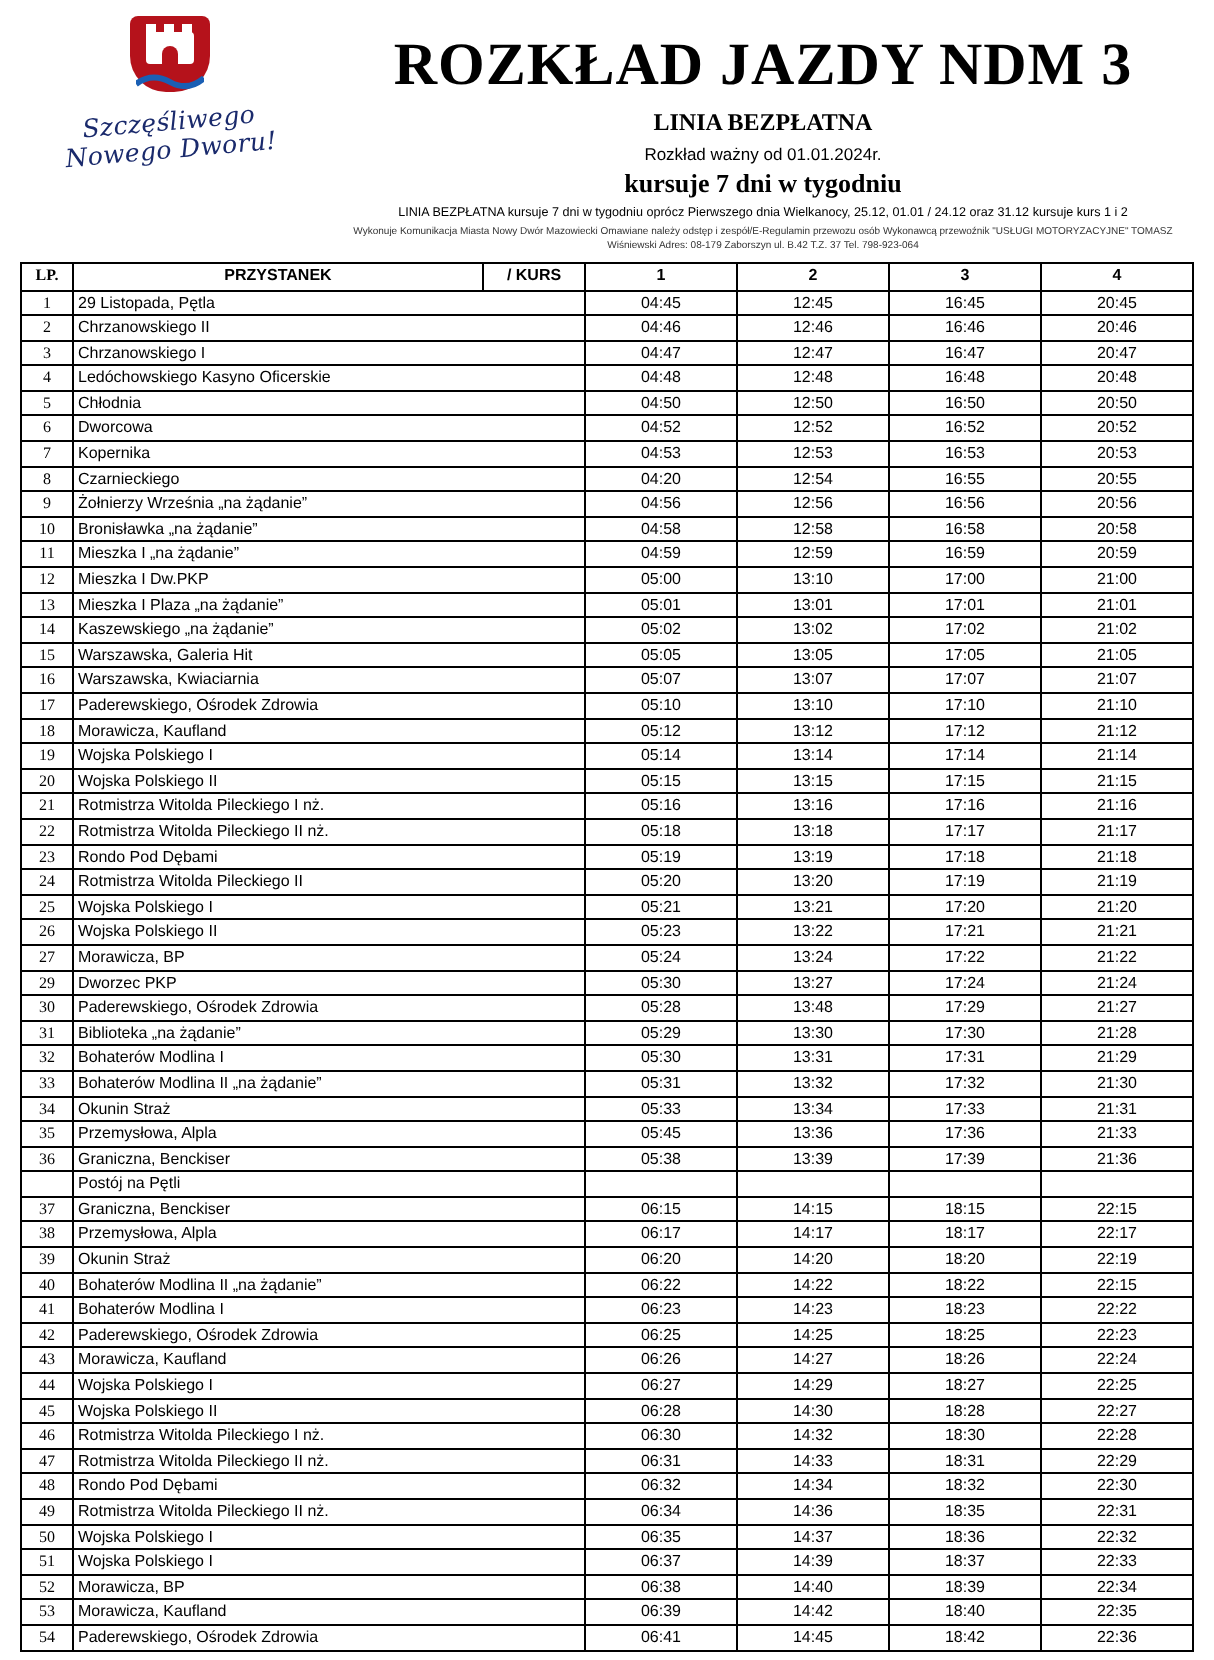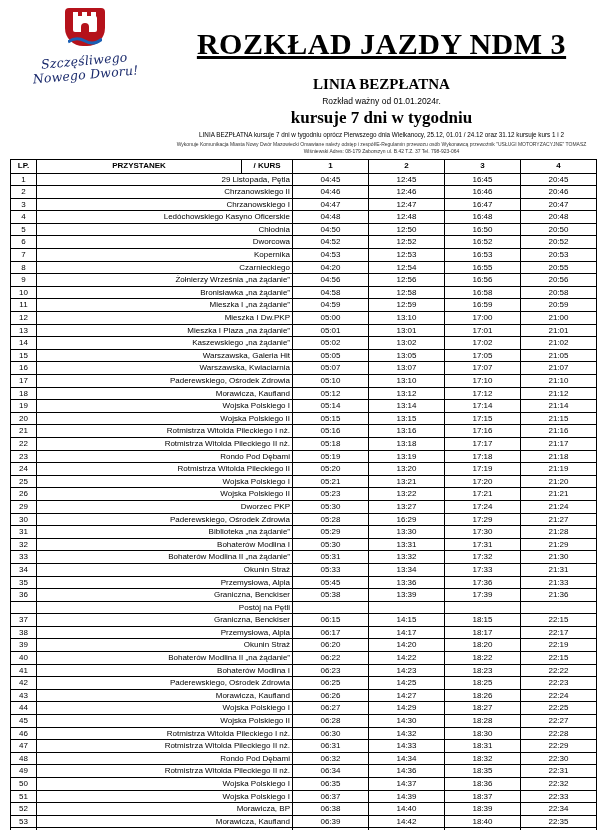--- a/index.html
+++ b/index.html
@@ -85,37 +85,36 @@
     flex:1;
     text-align:center;
     padding-top:6px;
   }
   .main-title{
     font-family:"Liberation Serif", serif;
     font-weight:bold;
     font-size:30px;
     letter-spacing:.5px;
     line-height:1.05;
-    margin:16px;
-    text-decoration:underline;
+    margin:5px;
   }
   .sub-title{
     font-family:"Liberation Serif", serif;
     font-weight:bold;
-    font-size:15px;
+    font-size:12px;
     margin-top:4px;
   }
   .valid{
     font-size:8.5px;
     margin-top:3px;
   }
   .days{
     font-family:"Liberation Serif", serif;
     font-weight:bold;
-    font-size:17px;
+    font-size:13px;
     margin-top:2px;
   }
   .note{
     font-size:6.3px;
     margin-top:3px;
     line-height:1.35;
   }
   .note2{
     font-size:5px;
     margin-top:2px;
@@ -139,22 +138,22 @@
     overflow:hidden;
     white-space:nowrap;
   }
   table.timetable thead th{
     font-weight:bold;
     font-size:8px;
     text-align:center;
     height:12.5px;
     line-height:12.5px;
   }
-  th.c-lp, td.c-lp{width:21px;text-align:center;}
-  th.c-stop, td.c-stop{width:200px;text-align:right;}
+  th.c-lp, td.c-lp{width:21px;text-align:center;font-family:Liberation Serif, serif;}
+  th.c-stop, td.c-stop{width:200px;text-align:left;}
   th.c-kurs{width:46px;text-align:center;}
   th.c-t, td.c-t{width:auto;text-align:center;}
 </style>
 </head>
 <body>
 
 <div class="page">
 
   <div class="header">
 
@@ -403,32 +402,40 @@
         </tr>
         <tr>
           <td class="c-lp">26</td>
           <td class="c-stop" colspan="2">Wojska Polskiego II</td>
           <td class="c-t">05:23</td>
           <td class="c-t">13:22</td>
           <td class="c-t">17:21</td>
           <td class="c-t">21:21</td>
         </tr>
         <tr>
+          <td class="c-lp">27</td>
+          <td class="c-stop" colspan="2">Morawicza, BP</td>
+          <td class="c-t">05:24</td>
+          <td class="c-t">13:24</td>
+          <td class="c-t">17:22</td>
+          <td class="c-t">21:22</td>
+        </tr>
+        <tr>
           <td class="c-lp">29</td>
           <td class="c-stop" colspan="2">Dworzec PKP</td>
           <td class="c-t">05:30</td>
           <td class="c-t">13:27</td>
           <td class="c-t">17:24</td>
           <td class="c-t">21:24</td>
         </tr>
         <tr>
           <td class="c-lp">30</td>
           <td class="c-stop" colspan="2">Paderewskiego, Ośrodek Zdrowia</td>
           <td class="c-t">05:28</td>
-          <td class="c-t">16:29</td>
+          <td class="c-t">13:48</td>
           <td class="c-t">17:29</td>
           <td class="c-t">21:27</td>
         </tr>
         <tr>
           <td class="c-lp">31</td>
           <td class="c-stop" colspan="2">Biblioteka „na żądanie”</td>
           <td class="c-t">05:29</td>
           <td class="c-t">13:30</td>
           <td class="c-t">17:30</td>
           <td class="c-t">21:28</td>

